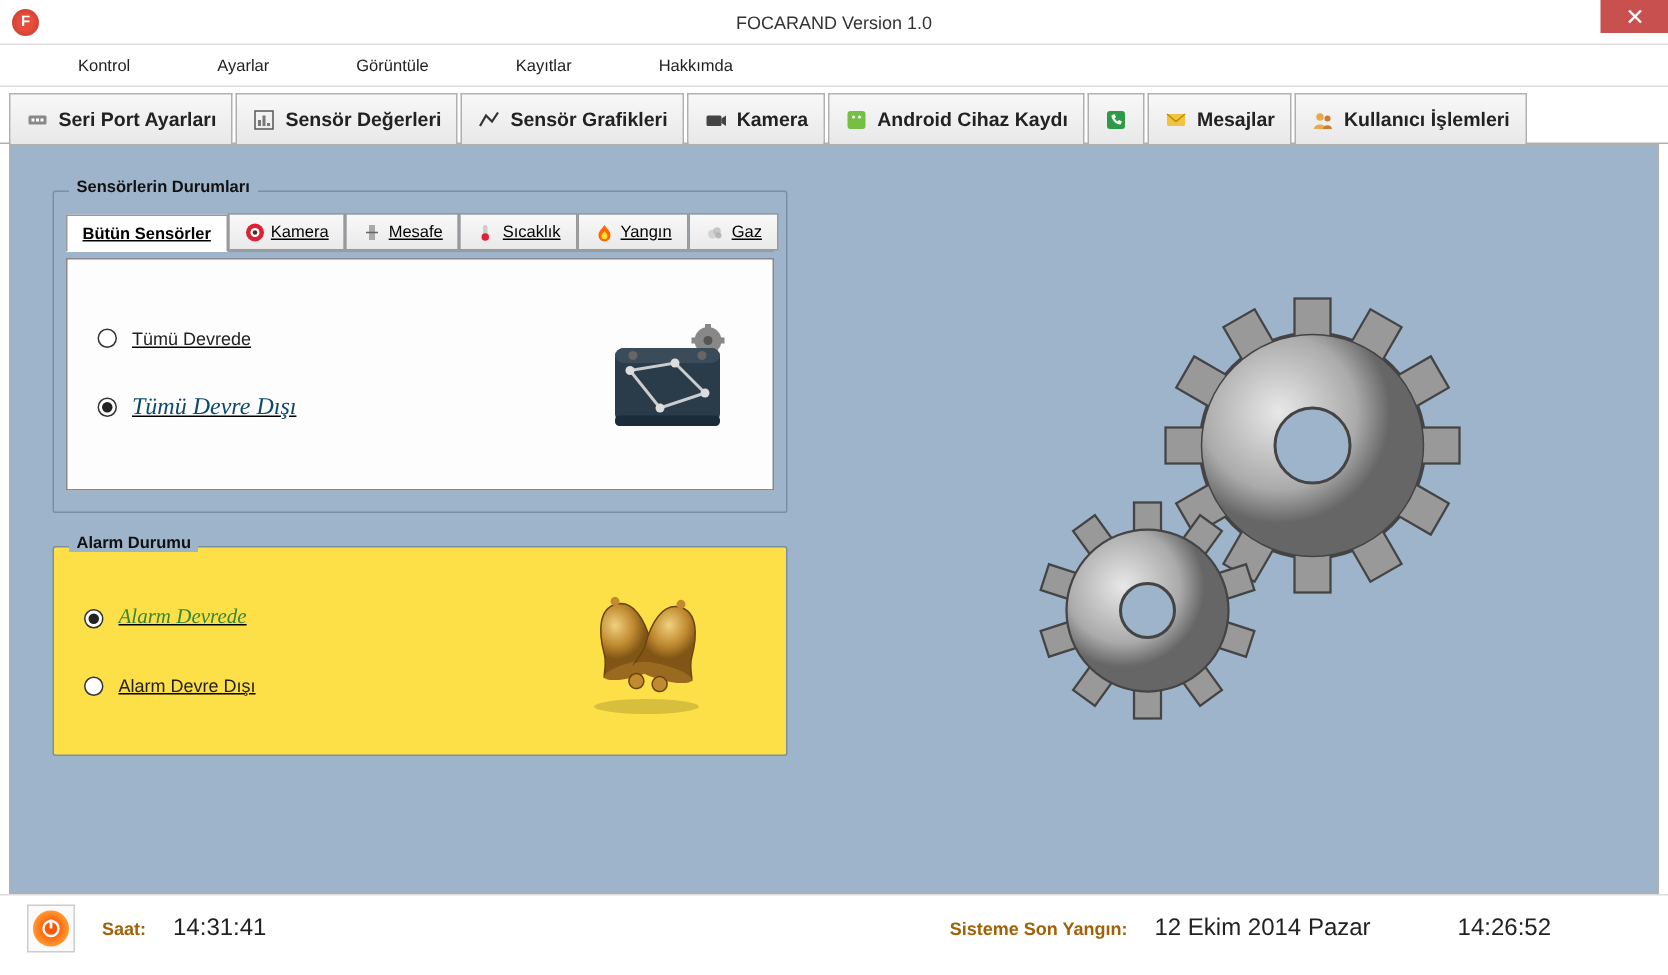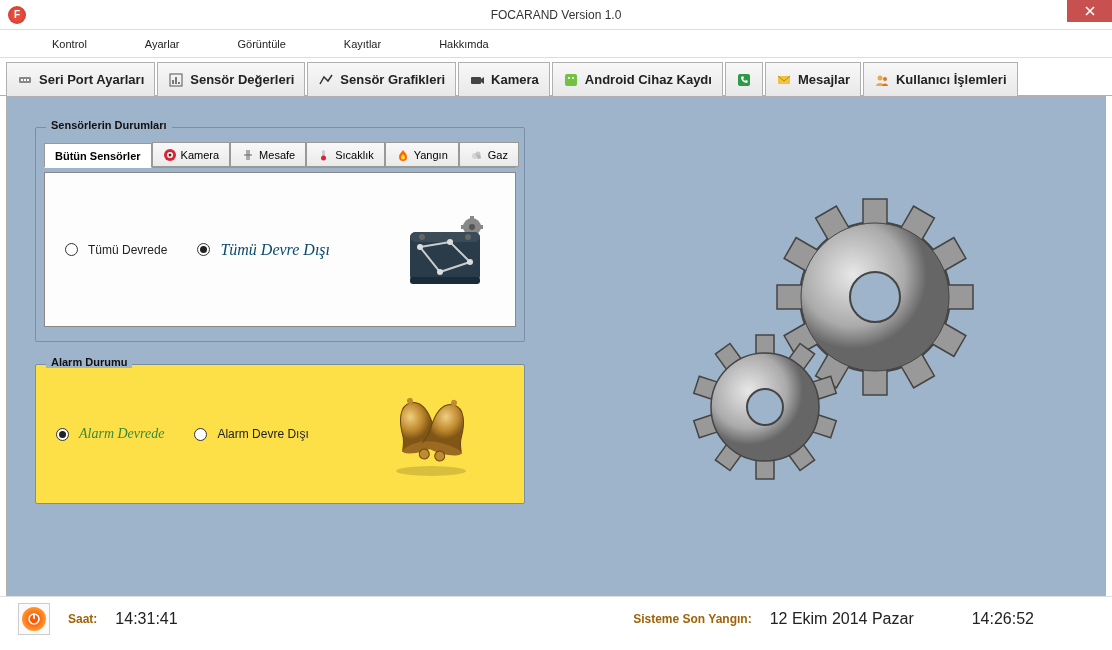--- a/index.html
+++ b/index.html
@@ -12,32 +12,32 @@
     .titlebar-close svg { width: 10px; height: 10px; }
     
     .menubar { height: 28px; background: #fff; border-bottom: 1px solid #ddd; display: flex; align-items: center; padding: 0 12px; gap: 18px; }
     .menubar-item { font-size: 11px; color: #222; cursor: pointer; margin-left: 40px; }
     
     .tabbar { height: 38px; background: #fff; display: flex; border-bottom: 1px solid #b0b0b0; padding-left: 6px; padding-top: 4px; gap: 0; }
     .tab { display: flex; align-items: center; padding: 0 10px; border: 1px solid #b0b0b0; border-bottom: none; background: linear-gradient(#f8f8f8, #e8e8e8); cursor: pointer; margin-right: 2px; height: 34px; gap: 6px; font-size: 13px; font-weight: bold; color: #222; }
     .tab.active { background: #fff; position: relative; z-index: 2; }
     .tab-icon { width: 16px; height: 16px; display: inline-flex; align-items: center; justify-content: center; }
     
-    .content { background: #9eb4cb; height: 500px; border: 1px solid #b0b0b0; margin: 0 6px; padding: 30px 28px; position: relative; }
+    .content { background: #9eb4cb; height: 500px; border: 1px solid #b0b0b0; margin: 0 6px; padding: 30px 28px; position: relative; text-decoration: underline; }
     
     .group { border: 1px solid #7a8fa3; background: #9eb4cb; border-radius: 2px; margin-bottom: 22px; width: 490px; padding: 14px 8px 14px 8px; position: relative; }
     .group-title { position: absolute; top: -9px; left: 10px; background: #9eb4cb; padding: 0 5px; font-size: 11px; font-weight: bold; color: #111; }
     
     .subtabs { display: flex; border-bottom: 1px solid #999; margin-bottom: 4px; align-items: flex-end; }
     .subtab { flex: none; padding: 4px 10px; border: 1px solid #999; background: linear-gradient(#f8f8f8, #eaeaea); font-size: 11px; display: flex; align-items: center; gap: 4px; cursor: pointer; height: 25px; }
     .subtab.active { background: #fff; border-bottom: 1px solid #fff; position: relative; top: 1px; font-weight: bold; }
     .subtab-icon { width: 14px; height: 14px; display: inline-flex; align-items: center; justify-content: center; }
     
     .inner-panel { border: 1px solid #888; background: #fdfdfd; padding: 30px 20px; display: flex; align-items: center; justify-content: space-between; min-height: 155px; }
-    .radio-group { display: flex; gap: 30px; }
+    .radio-group { display: flex; flex-direction: column; gap: 30px; }
     .radio-row { display: flex; align-items: center; gap: 10px; cursor: pointer; }
     .radio-circle { width: 13px; height: 13px; border: 1px solid #333; border-radius: 50%; display: flex; align-items: center; justify-content: center; background: #fff; }
     .radio-circle.checked::after { content: ''; width: 7px; height: 7px; background: #222; border-radius: 50%; }
     .radio-label { font-size: 12px; color: #222; }
     .radio-label.red { color: #0c4a6e; font-style: italic; font-family: 'Segoe Script', cursive; font-size: 16px; }
     .radio-label.green { color: #3a873a; font-style: italic; font-family: 'Segoe Script', cursive; font-size: 14px; }
     
     .device-img { width: 95px; height: 85px; }
     
     .alarm-group { border: 1px solid #7a8fa3; background: #fde047; border-radius: 2px; width: 490px; padding: 24px 20px; position: relative; }

